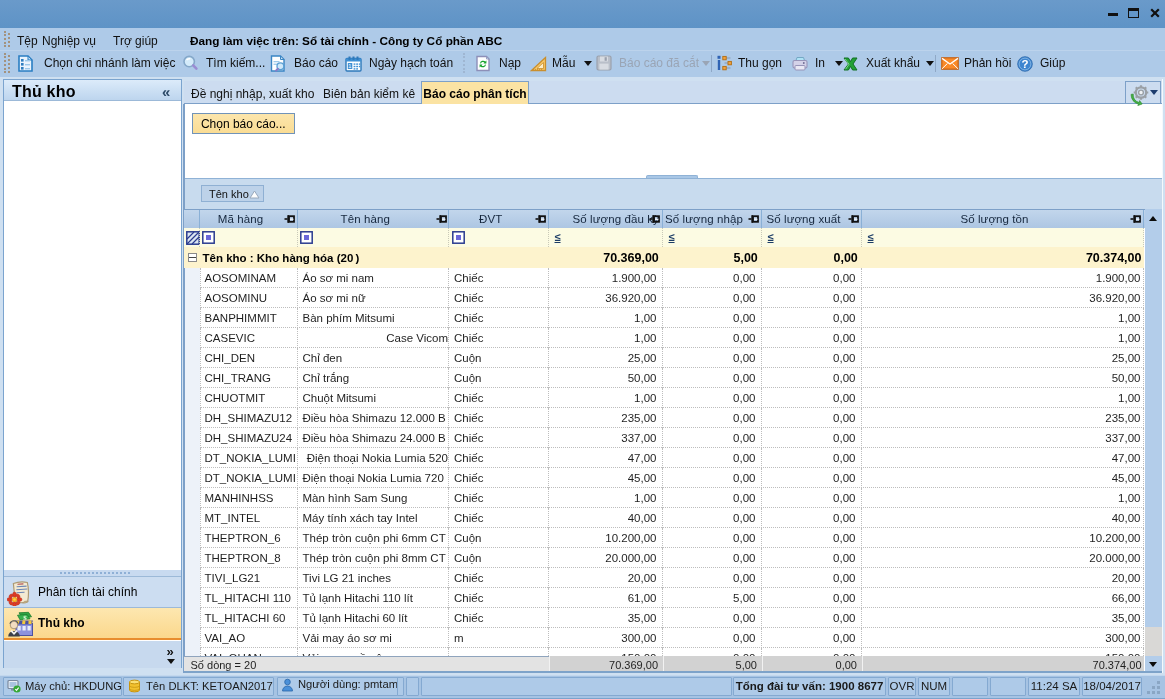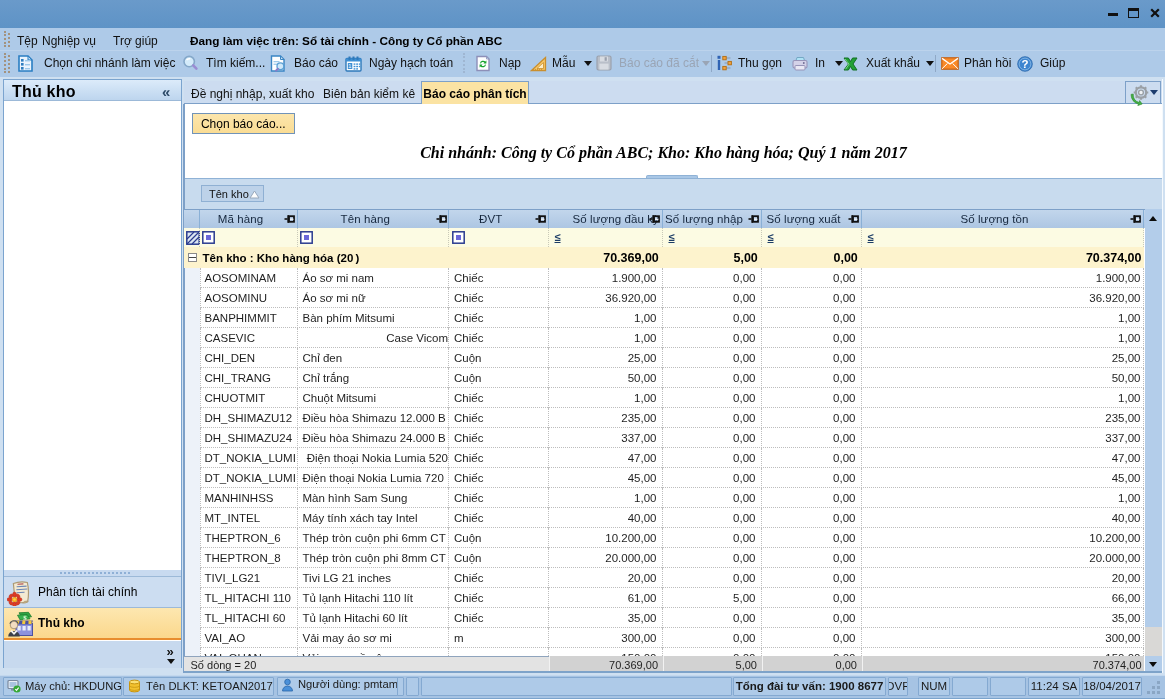--- a/index.html
+++ b/index.html
@@ -188,21 +188,20 @@
 <div style="position:absolute;left:1127px;top:81.5px;"><svg width="26" height="24" viewBox="0 0 26 24">
         <g fill="none" stroke="#9aa0a6" stroke-width="2.2">
           <circle cx="14" cy="10.5" r="5.2"></circle>
           <path d="M14 3.2 v2.6 M14 15.2 v2.6 M6.7 10.5 h2.6 M18.7 10.5 h2.6 M8.8 5.3 l1.9 1.9 M17.3 13.8 l1.9 1.9 M19.2 5.3 l-1.9 1.9 M10.7 13.8 l-1.9 1.9"></path>
         </g>
         <circle cx="14" cy="10.5" r="2.4" fill="#eef1f4" stroke="#9aa0a6" stroke-width="1.4"></circle>
         <path d="M6.2 12 a8.6 8.6 0 0 0 6 8.6 l0.4 -2 2.6 3.4 -4.4 1.6 0.6 -1.6 a10.4 10.4 0 0 1 -7.4 -9.6 z" fill="#44b044" stroke="#2e8a2e" stroke-width="0.6"></path>
       </svg></div>
 <div class="ab" style="left:1150px;top:90px;width:0;height:0;border-left:4.5px solid transparent;border-right:4.5px solid transparent;border-top:5.5px solid #1c3c6e;"></div>
 <div style="position:absolute;left:192px;top:112.5px;width:102.5px;height:21.5px;background:linear-gradient(#fce6ac,#fadc94);border:1px solid #7193b8;text-align:center;padding-top:3.5px;font-size:12px;color:#000;">Chọn báo cáo...</div>
-<div style="position:absolute;left:184px;top:144px;width:959px;height:22px;text-align:center;font-family:'Liberation Serif',serif;font-size:16px;font-weight:bold;font-style:italic;color:#000;">Chi nhánh: Công ty Cổ phần ABC; Kho: Kho hàng hóa; Quý 1 năm 2017</div>
 <div style="position:absolute;left:646px;top:175px;width:52px;height:8px;background:#a9c7e6;border:1px solid #8fb2d6;border-bottom:none;border-radius:2px 2px 0 0;"></div>
 <div class="ab" style="left:668px;top:177.5px;width:0;height:0;border-left:4px solid transparent;border-right:4px solid transparent;border-bottom:4px solid #fff;"></div>
 <div style="position:absolute;left:184px;top:178.3px;width:978px;height:30.7px;background:#c8dbee;border-top:1px solid #8fb2d6;"></div>
 <div style="position:absolute;left:201px;top:184.7px;width:62.5px;height:17.3px;background:#bdd2e9;border:1px solid #8fb0d3;font-size:11px;color:#111;padding:2.2px 0 0 7px;white-space:nowrap;">Tên kho<svg width="11" height="9" viewBox="0 0 11 9" style="position:absolute;right:3px;top:4.5px">
         <path d="M5.5 1 L10 8 H1 Z" fill="#fdfdfd" stroke="#98a8bc" stroke-width="1"></path>
       </svg></div>
 <div style="position:absolute;left:183px;top:104px;width:1.5px;height:569px;background:#7da0c8;"></div>
 <div style="position:absolute;left:184px;top:209px;width:978px;height:19.3px;background:linear-gradient(#c2d6ec,#adc6e3);border-top:1px solid #7da0c8;"></div>
 <div style="position:absolute;left:184.5px;top:209.8px;width:15.0px;height:18.2px;border-right:1px solid #8ab0d6;"></div>
 <div style="position:absolute;left:199.5px;top:209.8px;width:98.0px;height:18.2px;border-right:1px solid #8ab0d6;"></div>
@@ -554,21 +553,21 @@
       </div>
     </div>
 <div style="position:absolute;left:397px;top:676.5px;width:7px;height:19.5px;background:#aecae8;border:1px solid #84a9d1;border-radius:1px;white-space:nowrap;overflow:hidden;"></div>
 <div style="position:absolute;left:406px;top:676.5px;width:13px;height:19.5px;background:#aecae8;border:1px solid #84a9d1;border-radius:1px;white-space:nowrap;overflow:hidden;"></div>
 <div style="position:absolute;left:421px;top:676.5px;width:311px;height:19.5px;background:#aecae8;border:1px solid #84a9d1;border-radius:1px;white-space:nowrap;overflow:hidden;"></div>
 <div style="position:absolute;left:733px;top:676.5px;width:153px;height:19.5px;background:#aecae8;border:1px solid #84a9d1;border-radius:1px;white-space:nowrap;overflow:hidden;">
       <div style="display:flex;align-items:center;justify-content:center;height:100%;">
         <span style="font-size:11.5px;font-weight:bold;">Tổng đài tư vấn: 1900 8677</span>
       </div>
     </div>
-<div style="position:absolute;left:888px;top:676.5px;width:20px;height:19.5px;background:#aecae8;border:1px solid #84a9d1;border-radius:1px;white-space:nowrap;overflow:hidden;">
+<div style="position:absolute;left:888px;top:676.5px;width:28px;height:19.5px;background:#aecae8;border:1px solid #84a9d1;border-radius:1px;white-space:nowrap;overflow:hidden;">
       <div style="display:flex;align-items:center;justify-content:center;height:100%;">
         <span style="font-size:11.5px;">OVR</span>
       </div>
     </div>
 <div style="position:absolute;left:918px;top:676.5px;width:32px;height:19.5px;background:#aecae8;border:1px solid #84a9d1;border-radius:1px;white-space:nowrap;overflow:hidden;">
       <div style="display:flex;align-items:center;justify-content:center;height:100%;">
         <span style="font-size:11.5px;">NUM</span>
       </div>
     </div>
 <div style="position:absolute;left:952px;top:676.5px;width:36px;height:19.5px;background:#aecae8;border:1px solid #84a9d1;border-radius:1px;white-space:nowrap;overflow:hidden;"></div>

